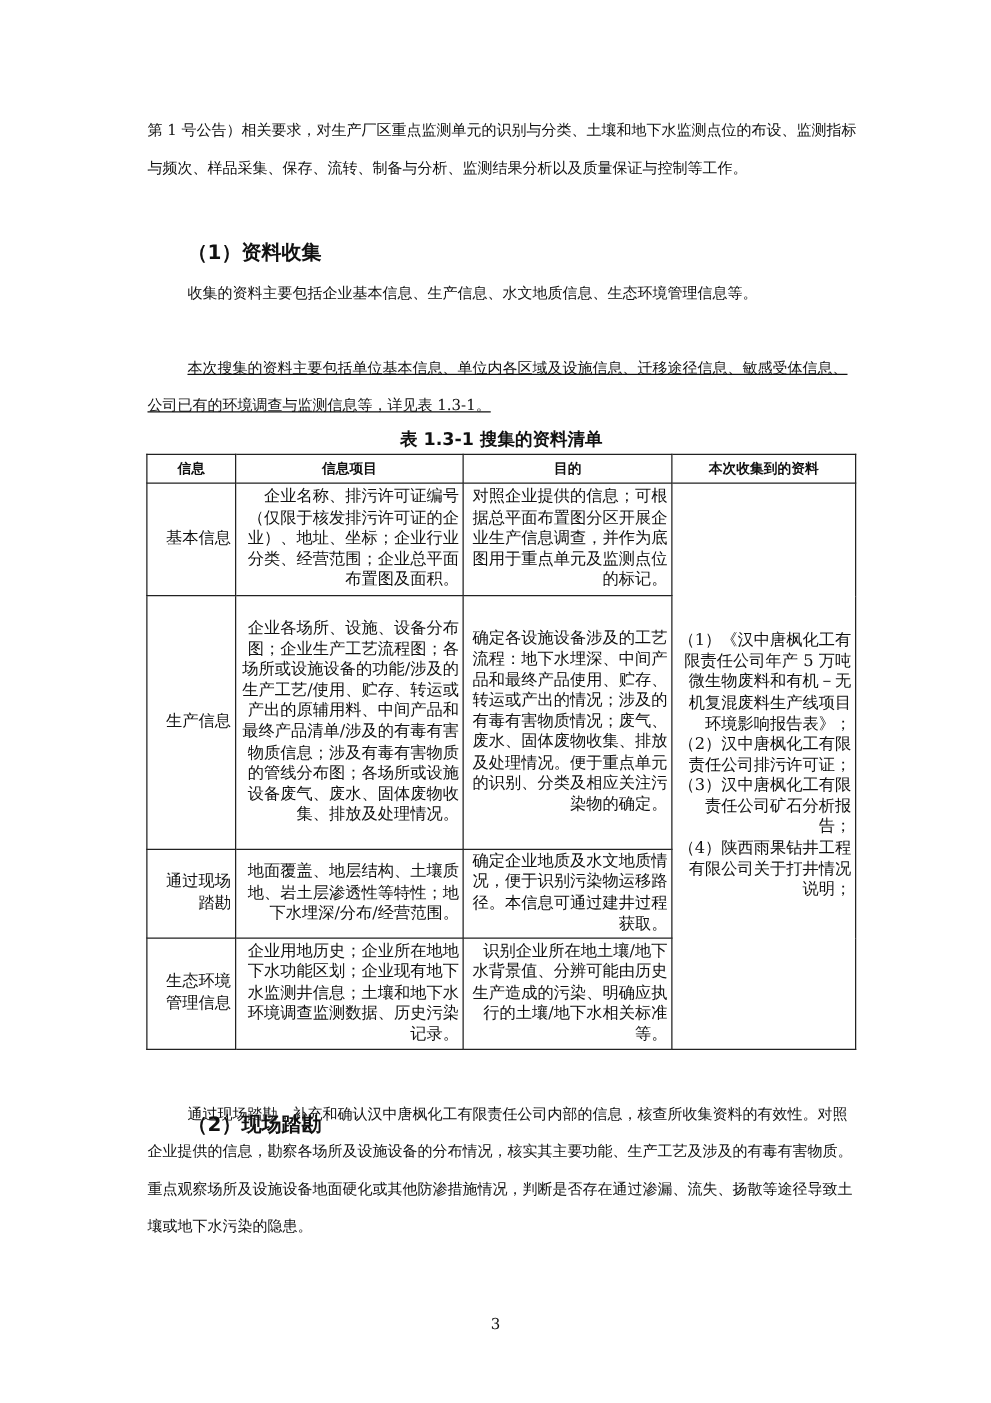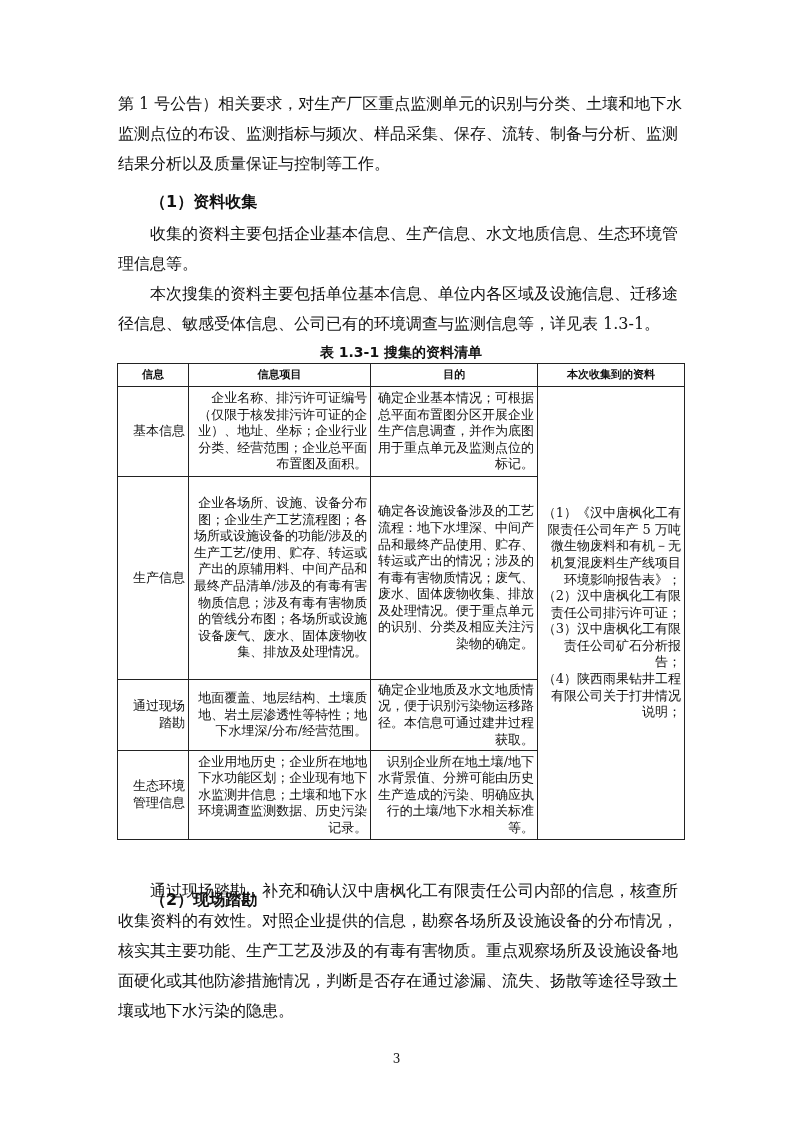--- a/index.html
+++ b/index.html
@@ -1,38 +1,38 @@
 <!DOCTYPE html>
 <html><head>
 <meta charset="utf-8">
 <style>
   html, body { margin: 0; padding: 0; background: #ffffff; }
   body { width: 793px; height: 1122px; position: relative; overflow: hidden;
          font-family: "DejaVu Serif", "Liberation Serif", serif; color: #111; }
-  .para { position: absolute; left: 118px; width: 568px; font-size: 16px; line-height: 30px; margin: 0; }
+  .para { position: absolute; left: 118px; width: 568px; font-size: 12px; line-height: 30px; margin: 0; }
   .indent { text-indent: 32px; }
   .heading { position: absolute; left: 150px; font-size: 16px; font-weight: bold; font-family: "DejaVu Sans", sans-serif; line-height: 24px; }
   .caption { position: absolute; left: 117px; width: 568px; top: 342px; text-align: center; font-size: 14px; font-weight: bold; font-family: "DejaVu Sans", sans-serif; line-height: 20px; }
   table.data { position: absolute; left: 117px; top: 363px; width: 568px; border-collapse: collapse; table-layout: fixed; }
   table.data th, table.data td { border: 1px solid #222; padding: 0 3px; font-size: 13px; line-height: 16.6px; text-align: center; vertical-align: middle; }
   table.data th { font-family: "DejaVu Sans", sans-serif; font-weight: bold; height: 22px; font-size: 11px; }
   table.data td { font-family: "DejaVu Serif", "Liberation Serif", serif; text-align: right; }
   .col1 { width: 68px; } .col2 { width: 175px; } .col3 { width: 160px; } .col4 { width: 141px; }
   .r1 td { height: 89px; } .r2 td { height: 202px; } .r3 td { height: 70px; } .r4 td { height: 88px; }
   .pagenum { position: absolute; left: 0; width: 793px; top: 1052px; text-align: center; font-size: 12px; }
 </style>
 </head>
 <body>
 
 <p class="para" style="top:89px;">第 1 号公告）相关要求，对生产厂区重点监测单元的识别与分类、土壤和地下水监测点位的布设、监测指标与频次、样品采集、保存、流转、制备与分析、监测结果分析以及质量保证与控制等工作。</p>
 
 <div class="heading" style="top:190px;">（1）资料收集</div>
 
 <p class="para indent" style="top:219px;">收集的资料主要包括企业基本信息、生产信息、水文地质信息、生态环境管理信息等。</p>
-<p class="para indent" style="top:279px;">本次搜集的资料主要包括单位基本信息、单位内各区域及设施信息、迁移途径信息、敏感受体信息、公司已有的环境调查与监测信息等，详见表 1.3-1。</p>
+<p class="para indent" style="top:279px;text-decoration:underline;">本次搜集的资料主要包括单位基本信息、单位内各区域及设施信息、迁移途径信息、敏感受体信息、公司已有的环境调查与监测信息等，详见表 1.3-1。</p>
 
 <div class="caption">表 1.3-1 搜集的资料清单</div>
 
 <table class="data">
   <colgroup>
       <col class="col1">
       <col class="col2">
       <col class="col3">
       <col class="col4">
     </colgroup>
@@ -41,21 +41,21 @@
       <th>信息</th>
       <th>信息项目</th>
       <th>目的</th>
       <th>本次收集到的资料</th>
     </tr>
   </thead>
   <tbody>
     <tr class="r1">
       <td>基本信息</td>
       <td>企业名称、排污许可证编号（仅限于核发排污许可证的企业）、地址、坐标；企业行业分类、经营范围；企业总平面布置图及面积。</td>
-      <td>确定企业基本情况；可根据总平面布置图分区开展企业生产信息调查，并作为底图用于重点单元及监测点位的标记。</td>
+      <td>对照企业提供的信息；可根据总平面布置图分区开展企业生产信息调查，并作为底图用于重点单元及监测点位的标记。</td>
       <td rowspan="4">
         <div>（1）《汉中唐枫化工有限责任公司年产 5 万吨微生物废料和有机－无机复混废料生产线项目环境影响报告表》；</div>
         <div>（2）汉中唐枫化工有限责任公司排污许可证；</div>
         <div>（3）汉中唐枫化工有限责任公司矿石分析报告；</div>
         <div>（4）陕西雨果钻井工程有限公司关于打井情况说明；</div>
       </td>
     </tr>
     <tr class="r2">
       <td>生产信息</td>
       <td>企业各场所、设施、设备分布图；企业生产工艺流程图；各场所或设施设备的功能/涉及的生产工艺/使用、贮存、转运或产出的原辅用料、中间产品和最终产品清单/涉及的有毒有害物质信息；涉及有毒有害物质的管线分布图；各场所或设施设备废气、废水、固体废物收集、排放及处理情况。</td>

